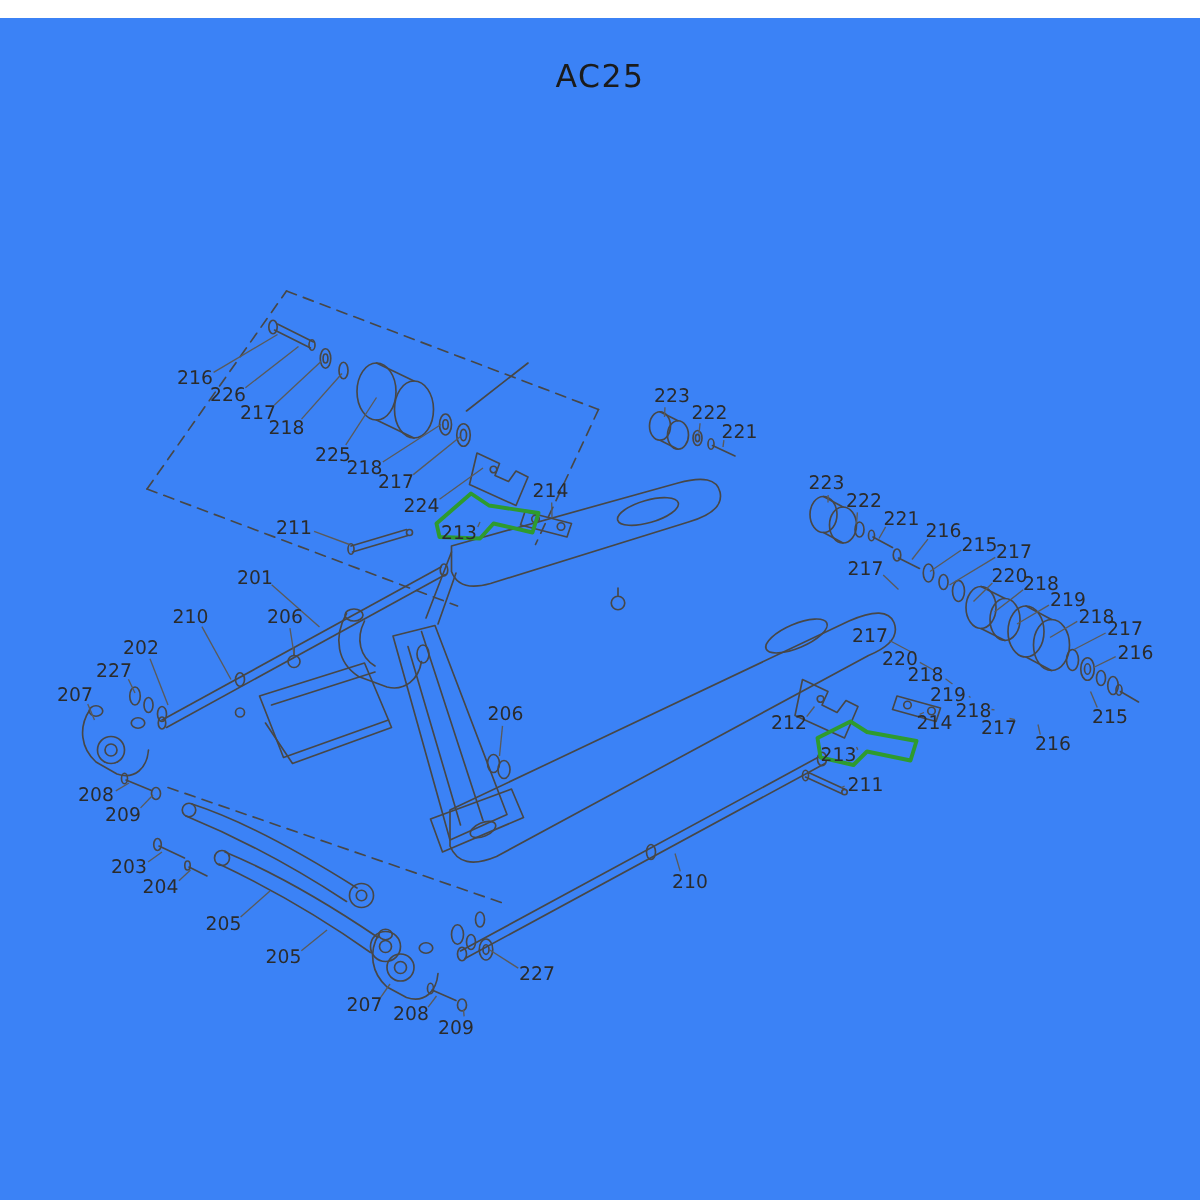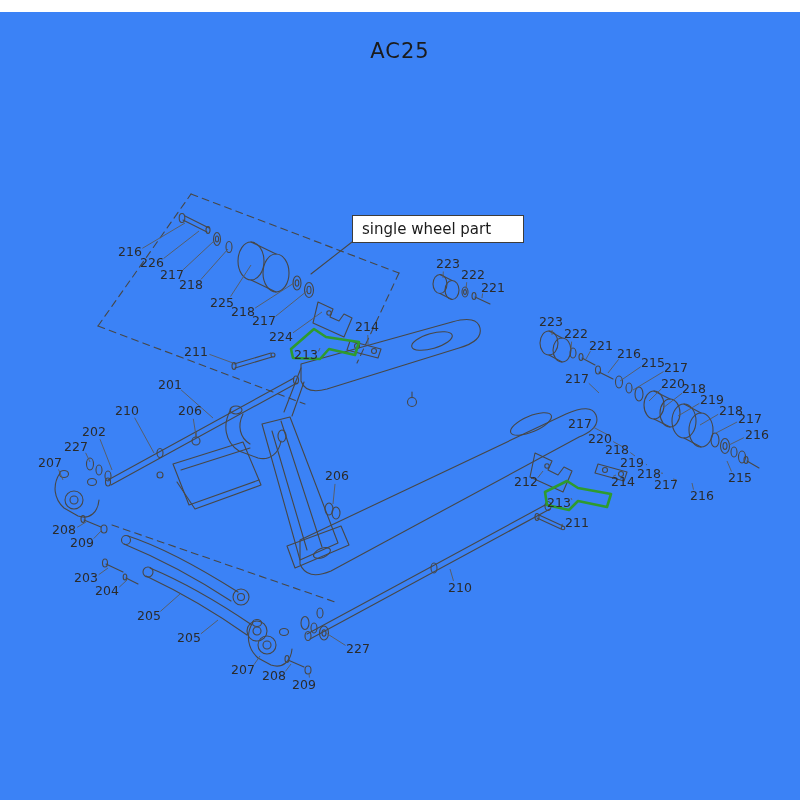--- a/index.html
+++ b/index.html
@@ -19,23 +19,20 @@
   .part-label { font-size:12.5px; fill:#2b2b2b; text-anchor:middle; stroke:none; }
   .highlight { stroke:var(--hl,#2e9b2e); stroke-width:2.6; fill:none; stroke-linejoin:round; }
 </style>
 </head>
 <body>
 
 <div class="stage">
 
   <div class="title">AC25</div>
 
-  <div class="callout">
-    <span>single wheel part</span>
-  </div>
 
   <svg id="diagram-svg" class="diagram" viewBox="0 0 800 800">
 
     <g class="art">
 
       <g class="dash">
         <path d="M98 314 L191 182"></path>
         <path d="M191 182 L399 261"></path>
         <path d="M98 314 L305 392"></path>
         <path d="M399 261 L357 351"></path>

